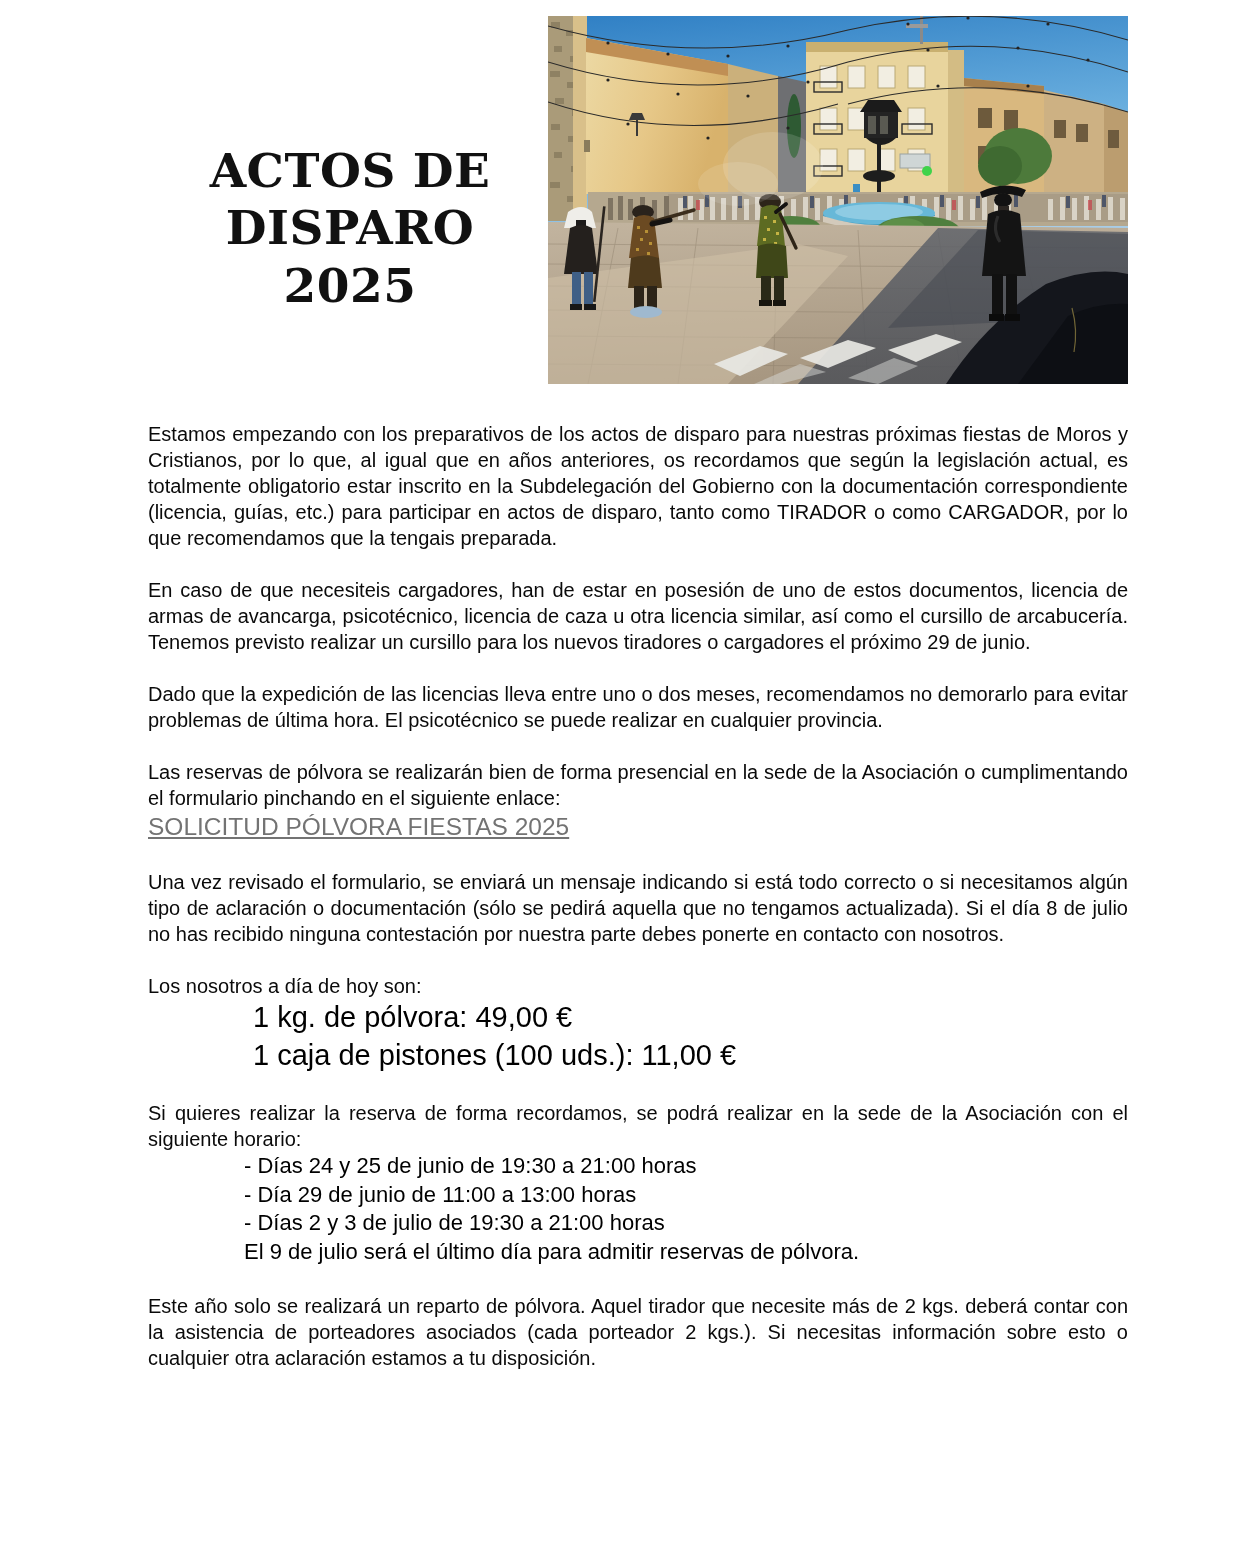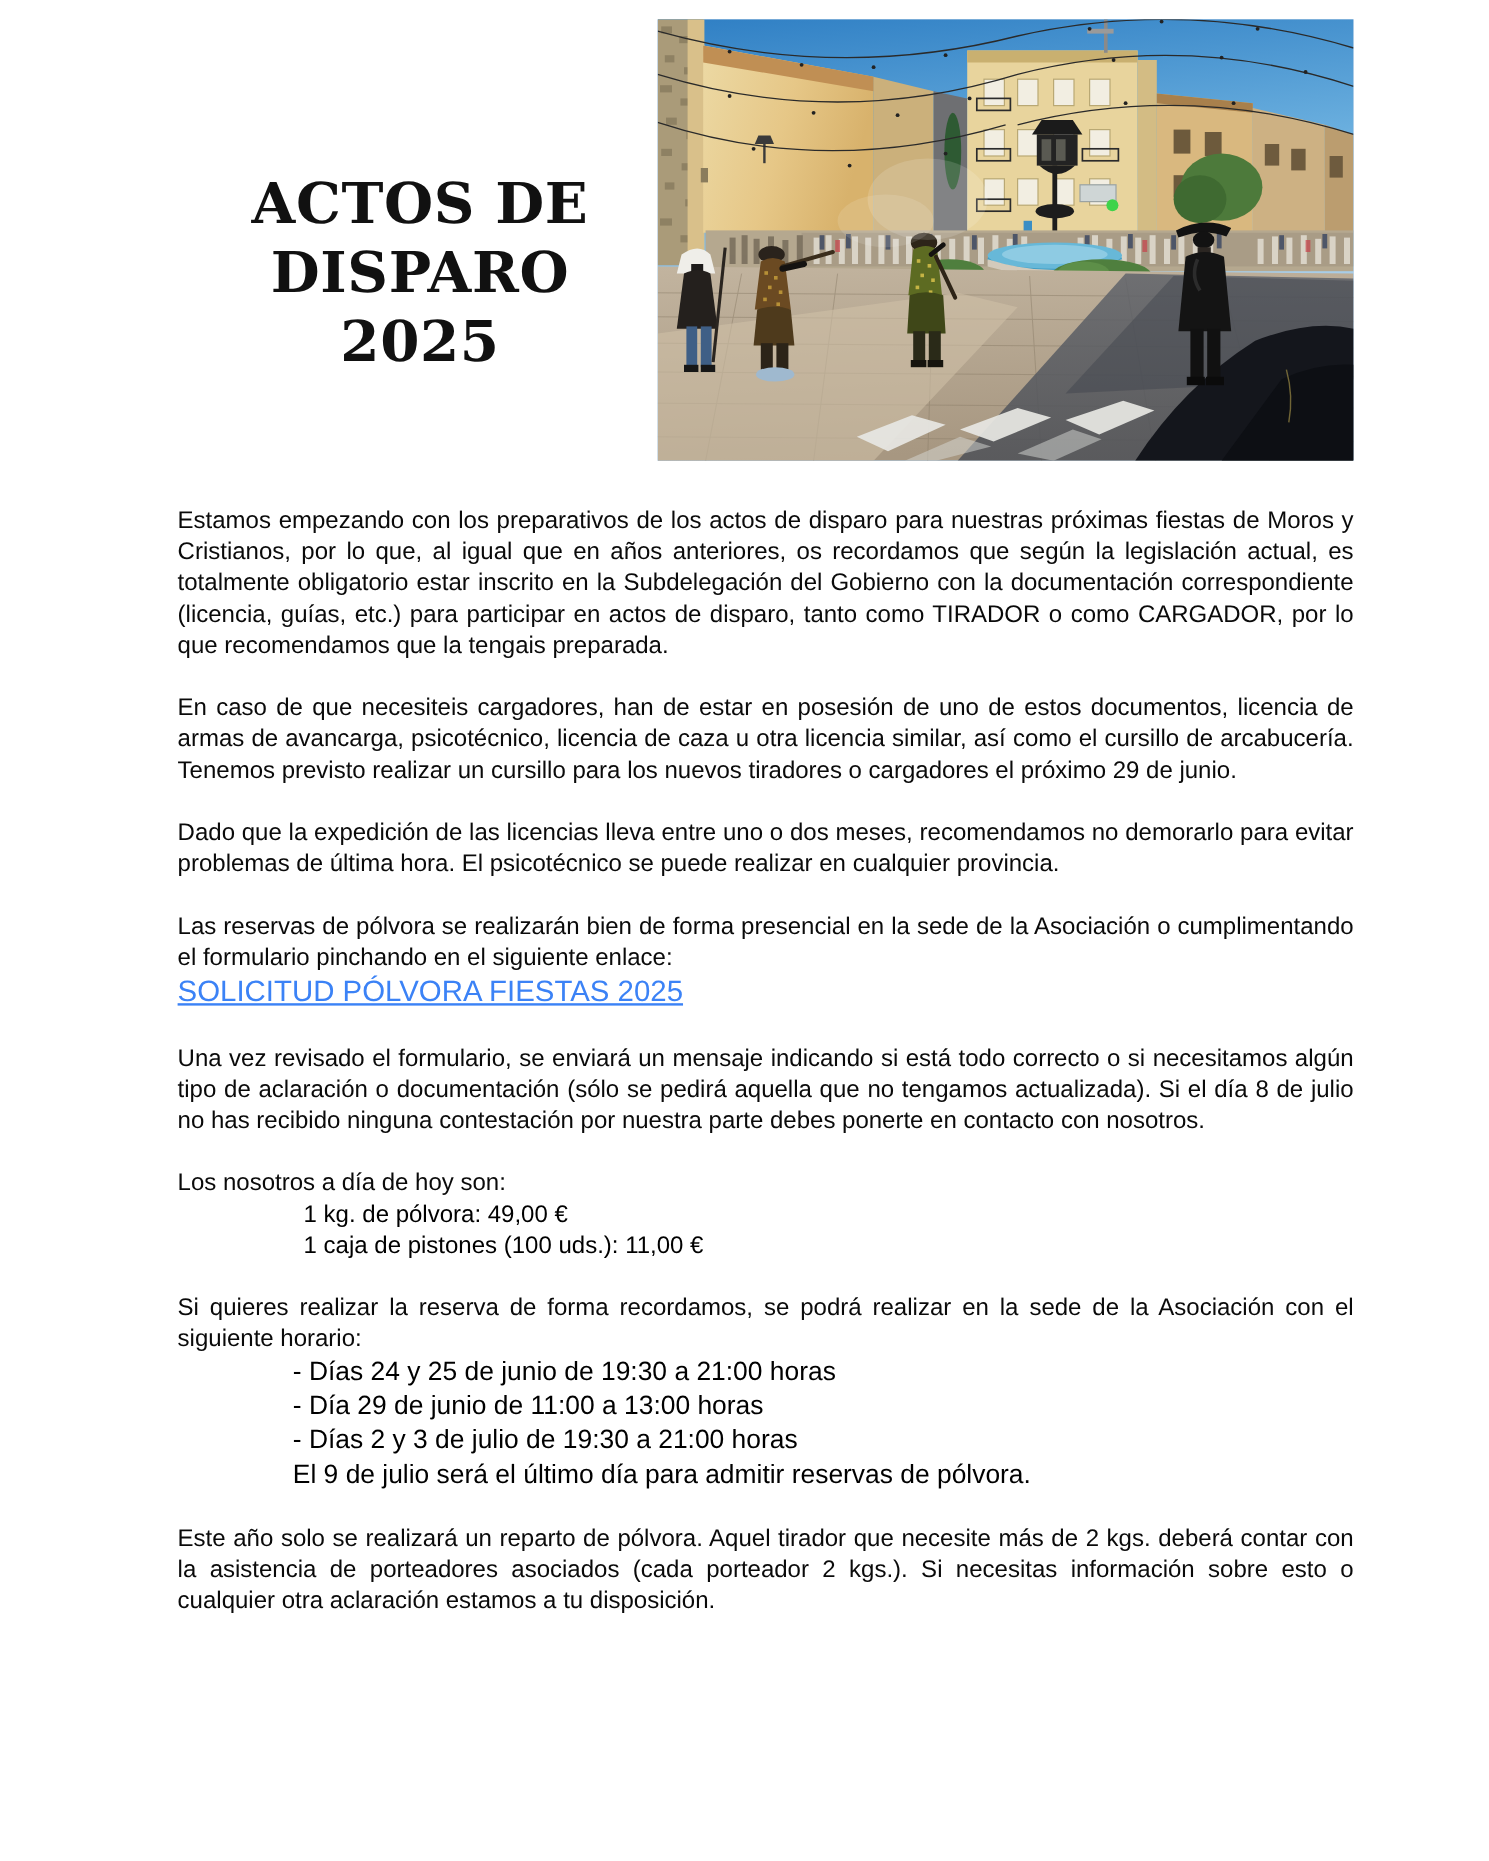--- a/index.html
+++ b/index.html
@@ -65,37 +65,37 @@
     font-size: 20px;
     line-height: 1.30;
     text-align: justify;
     text-justify: inter-word;
     color: #0a0a0a;
   }
   p.para.flush { text-align: left; }
   p.tight { margin-bottom: 0; }
 
   .link {
-    color: #3b82f6;
+    color: #737373;
     text-decoration: underline;
     cursor: pointer;
     text-align: center;
   }
 
   .enlace-line {
     margin: 0 0 26px 0;
     font-size: 24.5px;
     line-height: 1.30;
     text-align: left;
   }
 
   .price-block {
     margin: 0 0 26px 0;
     padding-left: 105px;
-    font-size: 20px;
+    font-size: 29px;
     line-height: 1.30;
   }
   .price-block .row { display: block; white-space: nowrap; }
 
   .schedule-block {
     margin: 0 0 26px 0;
     padding-left: 96px;
     font-size: 22px;
     line-height: 1.30;
   }

